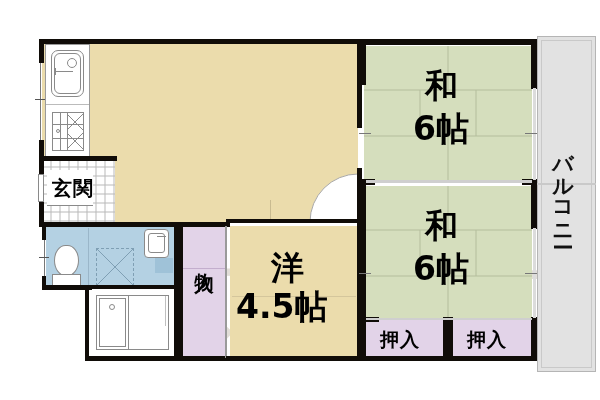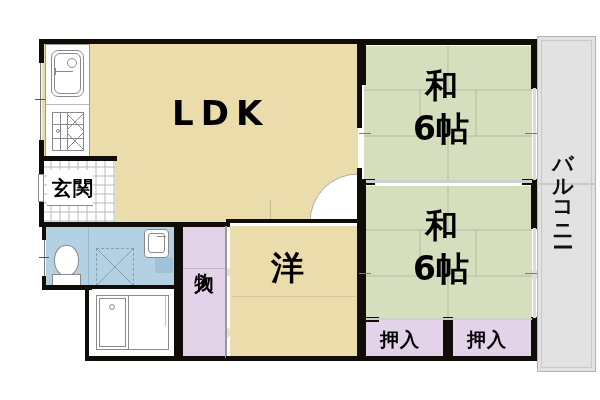--- a/index.html
+++ b/index.html
@@ -42,21 +42,20 @@
   <div class="lbl vlbl" style="left:552px;top:140px;font-size:21px;color:#111;font-weight:700;">バルコニー</div>
 
   <div class="room" style="left:42px;top:42px;width:316px;height:167px;background:#EBDCAC;"></div>
 
   <div class="room" style="left:45px;top:44px;width:45px;height:145px;background:#ffffff;border:1px solid #9a9a9a;"></div>
 
   <div class="room" style="left:115px;top:190px;width:243px;height:33px;background:#EBDCAC;"></div>
 
   <div class="hair" style="left:270px;top:200px;width:1px;height:20px;background:#c9bb90;"></div>
 
-  <div class="lbl" style="left:172px;top:96px;font-size:34px;letter-spacing:7px;">LDK</div>
 
   <div class="fix" style="left:51px;top:50px;width:33px;height:47px;border-radius:7px;"></div>
   <div class="fix" style="left:54px;top:53px;width:27px;height:41px;border-radius:6px;"></div>
   <div class="fix" style="left:67px;top:58px;width:10px;height:10px;border-radius:50%;"></div>
   <div class="fixline" style="left:55px;top:71px;width:18px;height:1px;"></div>
   <div class="fixline" style="left:55px;top:68px;width:1px;height:7px;"></div>
 
   <div class="fixline" style="left:46px;top:104px;width:43px;height:1px;background:#bbb;"></div>
 
   <div class="fix" style="left:52px;top:112px;width:32px;height:39px;"></div>
@@ -132,20 +131,21 @@
   <div class="fix" style="left:129px;top:295px;width:40px;height:55px;border-left:0;"></div>
   <div class="fixline" style="left:165px;top:296px;width:1px;height:30px;background:#c0c0c0;"></div>
 
   <div class="room" style="left:182px;top:226px;width:44px;height:133px;background:#E2D3E8;"></div>
   <div class="hair" style="left:183px;top:268px;width:42px;height:1px;background:#c3aecd;"></div>
   <div class="lbl vlbl" style="left:195px;top:258px;font-size:19px;">物入</div>
 
   <div class="room" style="left:230px;top:226px;width:128px;height:133px;background:#EBDCAC;"></div>
   <div class="hair" style="left:232px;top:296px;width:124px;height:1px;background:#d4c69c;"></div>
   <div class="lbl" style="left:271px;top:251px;font-size:33px;">洋</div>
+  <div class="lbl" style="left:236px;top:290px;font-size:33px;">4.5帖</div>
 
   <div class="room" style="left:364px;top:46px;width:168px;height:134px;background:#D5DEBD;"></div>
   <svg class="abs" style="left:364px;top:46px;width:168px;height:134px;">
     <g stroke="#b4bd9c" stroke-width="1">
       <line x1="0" y1="44" x2="168" y2="44"></line>
       <line x1="0" y1="90" x2="168" y2="90"></line>
       <line x1="84" y1="0" x2="84" y2="44"></line>
       <line x1="56" y1="44" x2="56" y2="90"></line>
       <line x1="112" y1="44" x2="112" y2="90"></line>
       <line x1="84" y1="90" x2="84" y2="134"></line>

